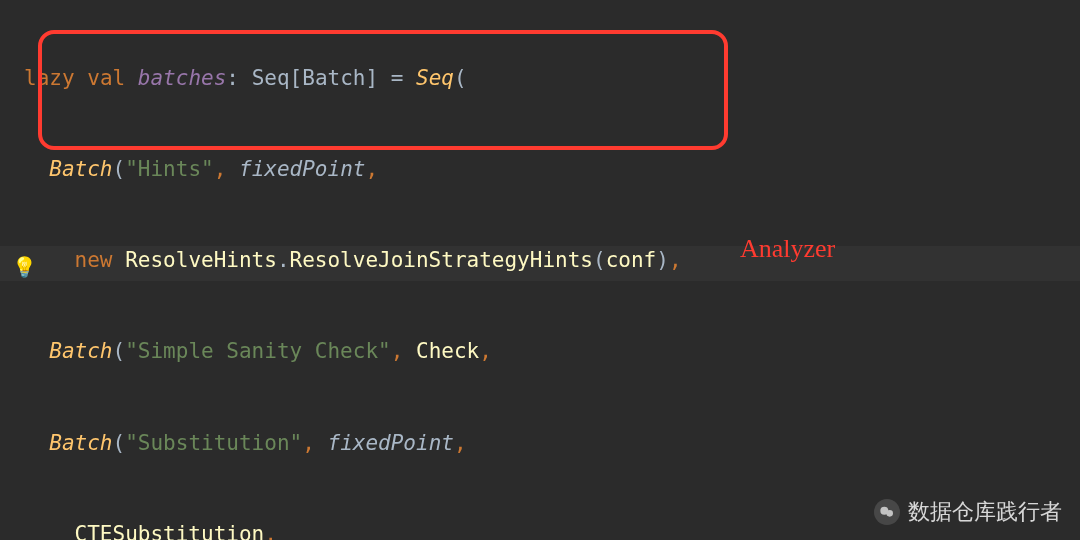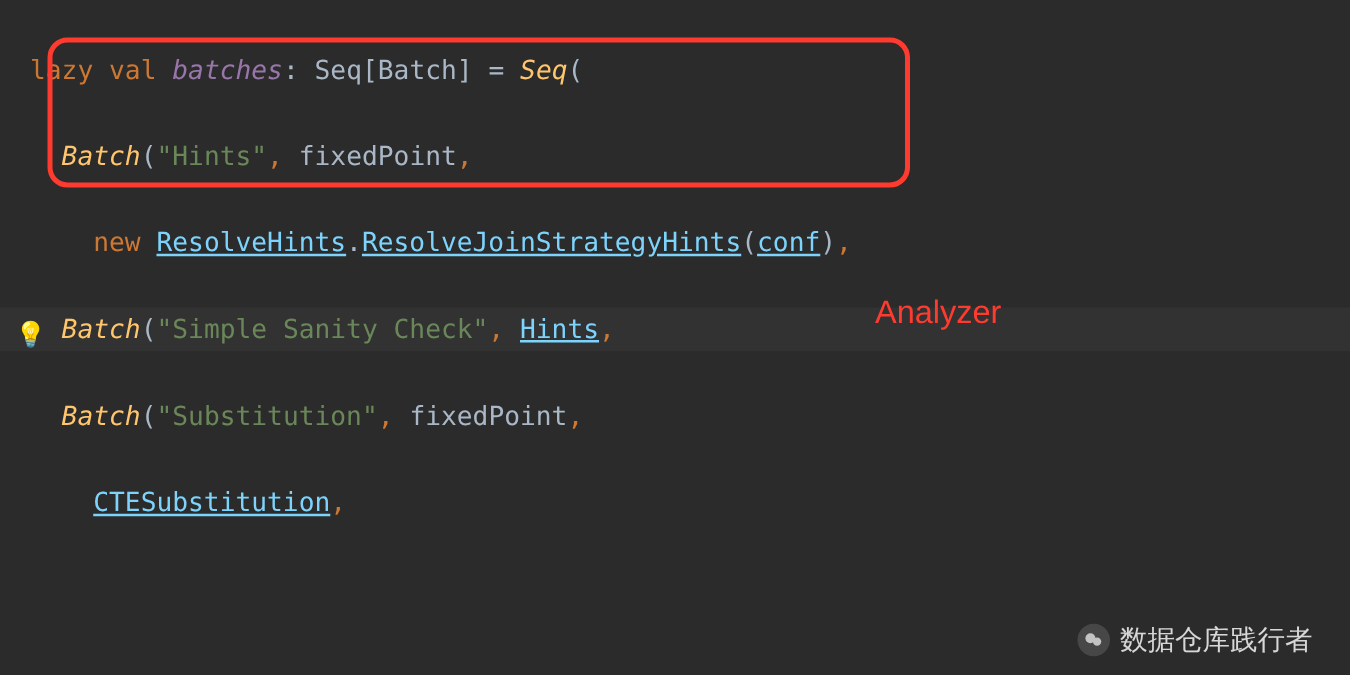--- a/index.html
+++ b/index.html
@@ -24,45 +24,46 @@
     white-space: pre;
   }
   .line { display: block; height: 34.6px; }
   .hl-line {
     position: absolute;
     left: 0; right: 0;
     height: 34.6px;
     background: #323232;
     z-index: 0;
   }
-  .code .line { position: relative; z-index: 1; }
+  .code .line { position: relative; z-index: 1; margin-top: 22px; }
   .bulb {
     position: absolute;
     left: 12px;
     color: #ffc66d;
     font-size: 20px;
     z-index: 3;
   }
   .box {
     position: absolute;
     border: 4px solid #ff3b30;
     border-radius: 16px;
     z-index: 2;
     pointer-events: none;
   }
   .annot {
     position: absolute;
     color: #ff3b30;
-    font-family: Liberation Sans, sans-serif;
+    font-family: Liberation Serif, serif;
     font-size: 26px;
     z-index: 3;
+    margin-left: 40px;
   }
   .water {
     position: absolute;
-    right: 30px;
+    right: 18px;
     bottom: 10px;
     display: flex;
     align-items: center;
     gap: 8px;
     color: #e6e6e6;
     font-family: "PingFang SC","Microsoft YaHei",sans-serif;
     font-size: 22px;
     z-index: 5;
     opacity: 0.92;
   }
@@ -71,43 +72,43 @@
     border-radius: 50%;
     background: #4a4a4a;
     display: flex;
     align-items: center;
     justify-content: center;
     font-size: 14px;
   }
   
   .kw   { color: #cc7832; }         
   .str  { color: #6a8759; }
-  .call { color: #7dd3fc; text-decoration: underline; }
+  .call { color: #fef9c3; }
   .declname { color: #9876aa; font-style: italic; }
   .seqtype { color: #a9b7c6; }
   .punct { color: #cc7832; }
   .def  { color: #a9b7c6; }
   .yellowit { color:#ffc66d; font-style: italic; }
-  .fixed { color:#a9b7c6; }
+  .fixed { color:#a9b7c6; font-style: italic; }
 </style>
 </head>
 <body>
 
 <div class="editor">
   <div class="hl-line" style="top:calc(4px + 34.6px*7)"></div>
   <span class="bulb" style="top:calc(4px + 34.6px*7 + 5px)">💡</span>
 
   <div class="box" style="left:38px; top:30px; width:690px; height:120px;"></div>
   <div class="annot" style="left:700px; top:228px;">Analyzer</div>
 
   <div class="code">
 <span class="line"><span class="kw">lazy</span> <span class="kw">val</span> <span class="declname">batches</span><span class="def">: </span><span class="seqtype">Seq</span><span class="def">[</span><span class="seqtype">Batch</span><span class="def">] </span><span class="def">=</span> <span class="yellowit">Seq</span><span class="def">(</span></span>
 <span class="line">  <span class="yellowit">Batch</span><span class="def">(</span><span class="str">"Hints"</span><span class="punct">,</span> <span class="fixed">fixedPoint</span><span class="punct">,</span></span>
 <span class="line">    <span class="kw">new</span> <span class="call">ResolveHints</span><span class="def">.</span><span class="call">ResolveJoinStrategyHints</span><span class="def">(</span><span class="call">conf</span><span class="def">)</span><span class="punct">,</span></span>
-<span class="line">  <span class="yellowit">Batch</span><span class="def">(</span><span class="str">"Simple Sanity Check"</span><span class="punct">,</span> <span class="call">Hints</span><span class="punct">,</span></span>
+<span class="line">  <span class="yellowit">Batch</span><span class="def">(</span><span class="str">"Simple Sanity Check"</span><span class="punct">,</span> <span class="call">Check</span><span class="punct">,</span></span>
 <span class="line">  <span class="yellowit">Batch</span><span class="def">(</span><span class="str">"Substitution"</span><span class="punct">,</span> <span class="fixed">fixedPoint</span><span class="punct">,</span></span>
 <span class="line">    <span class="call">CTESubstitution</span><span class="punct">,</span></span>
 
 
 
 
 
 
 
   </div>

